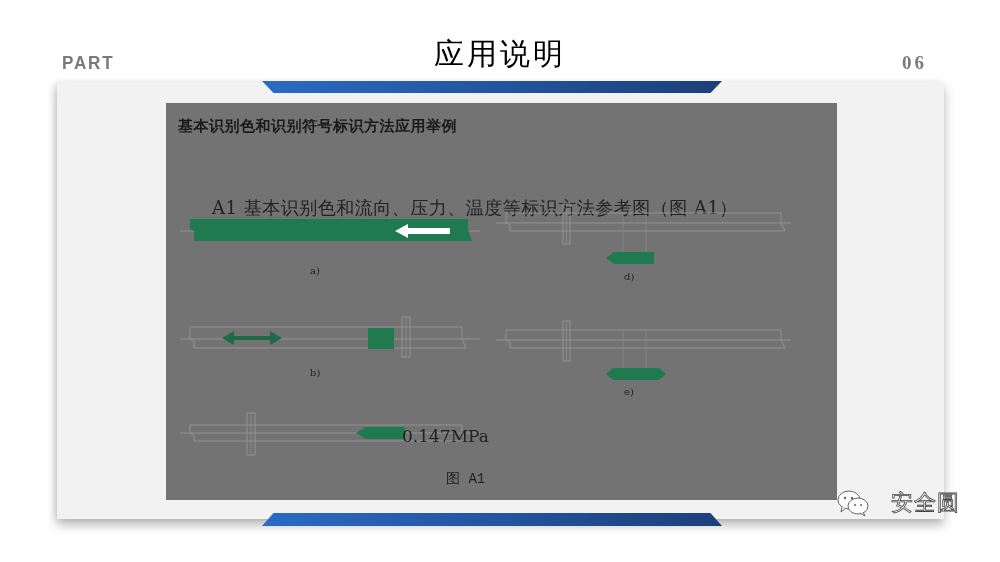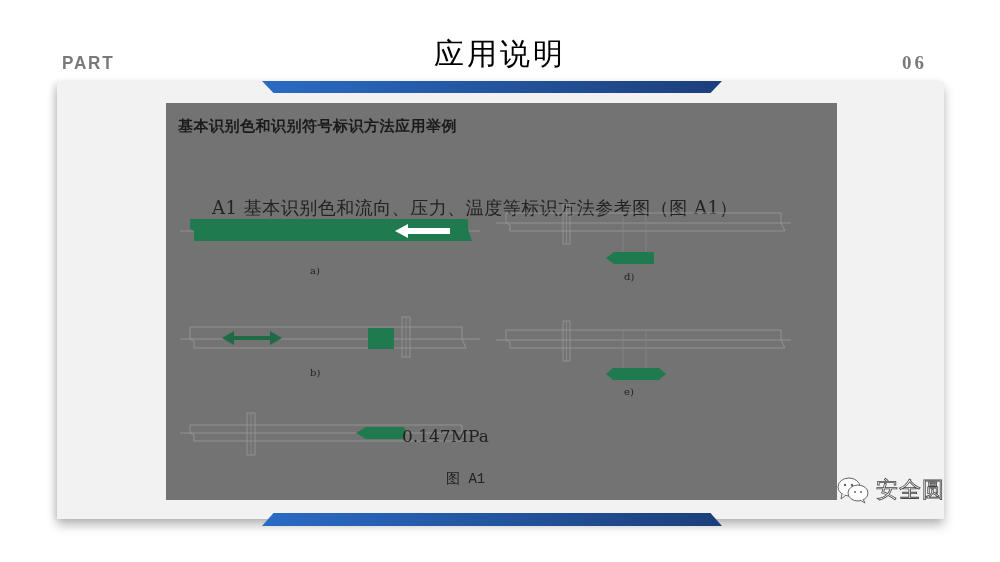--- a/index.html
+++ b/index.html
@@ -20,21 +20,21 @@
              background:linear-gradient(90deg,#2a6bc4,#1c3f7a);
              clip-path: polygon(2.5% 0,97.5% 0,100% 100%,0 100%); }
   .doc { position:absolute; left:166px; top:103px; width:671px; height:397px; background:#737373;text-align:right; }
   .doc-heading { position:absolute; left:12px; top:14px; font-size:15px; font-weight:bold; color:#1a1a1a;
                  font-family:"DejaVu Serif", serif; letter-spacing:0.5px; }
   .doc-subheading { position:absolute; left:46px; top:57px; font-size:18px; color:#222;
                  font-family:"DejaVu Serif", serif; letter-spacing:0.5px;margin-top:36px; }
   .fig { position:absolute; }
   .cap { position:absolute; font-size:10px; color:#222; font-family:"DejaVu Serif", serif; }
   .fig-caption { position:absolute; left:280px; top:367px; font-size:14px; color:#222; font-family:Liberation Mono, monospace; }
-  .wm { position:absolute; left:836px; top:475px; display:flex; align-items:center; gap:6px; }
+  .wm { position:absolute; left:836px; top:488px; display:flex; align-items:center; gap:21px; }
   .wm-text { font-size:22px; color:#fff; -webkit-text-stroke:0.8px #444; letter-spacing:1px; font-family:"DejaVu Sans", sans-serif; }
 </style>
 </head>
 <body>
 
 <div class="part">PART</div>
 <div class="title">应用说明</div>
 <div class="pagenum">06</div>
 
 <div class="card"></div>

